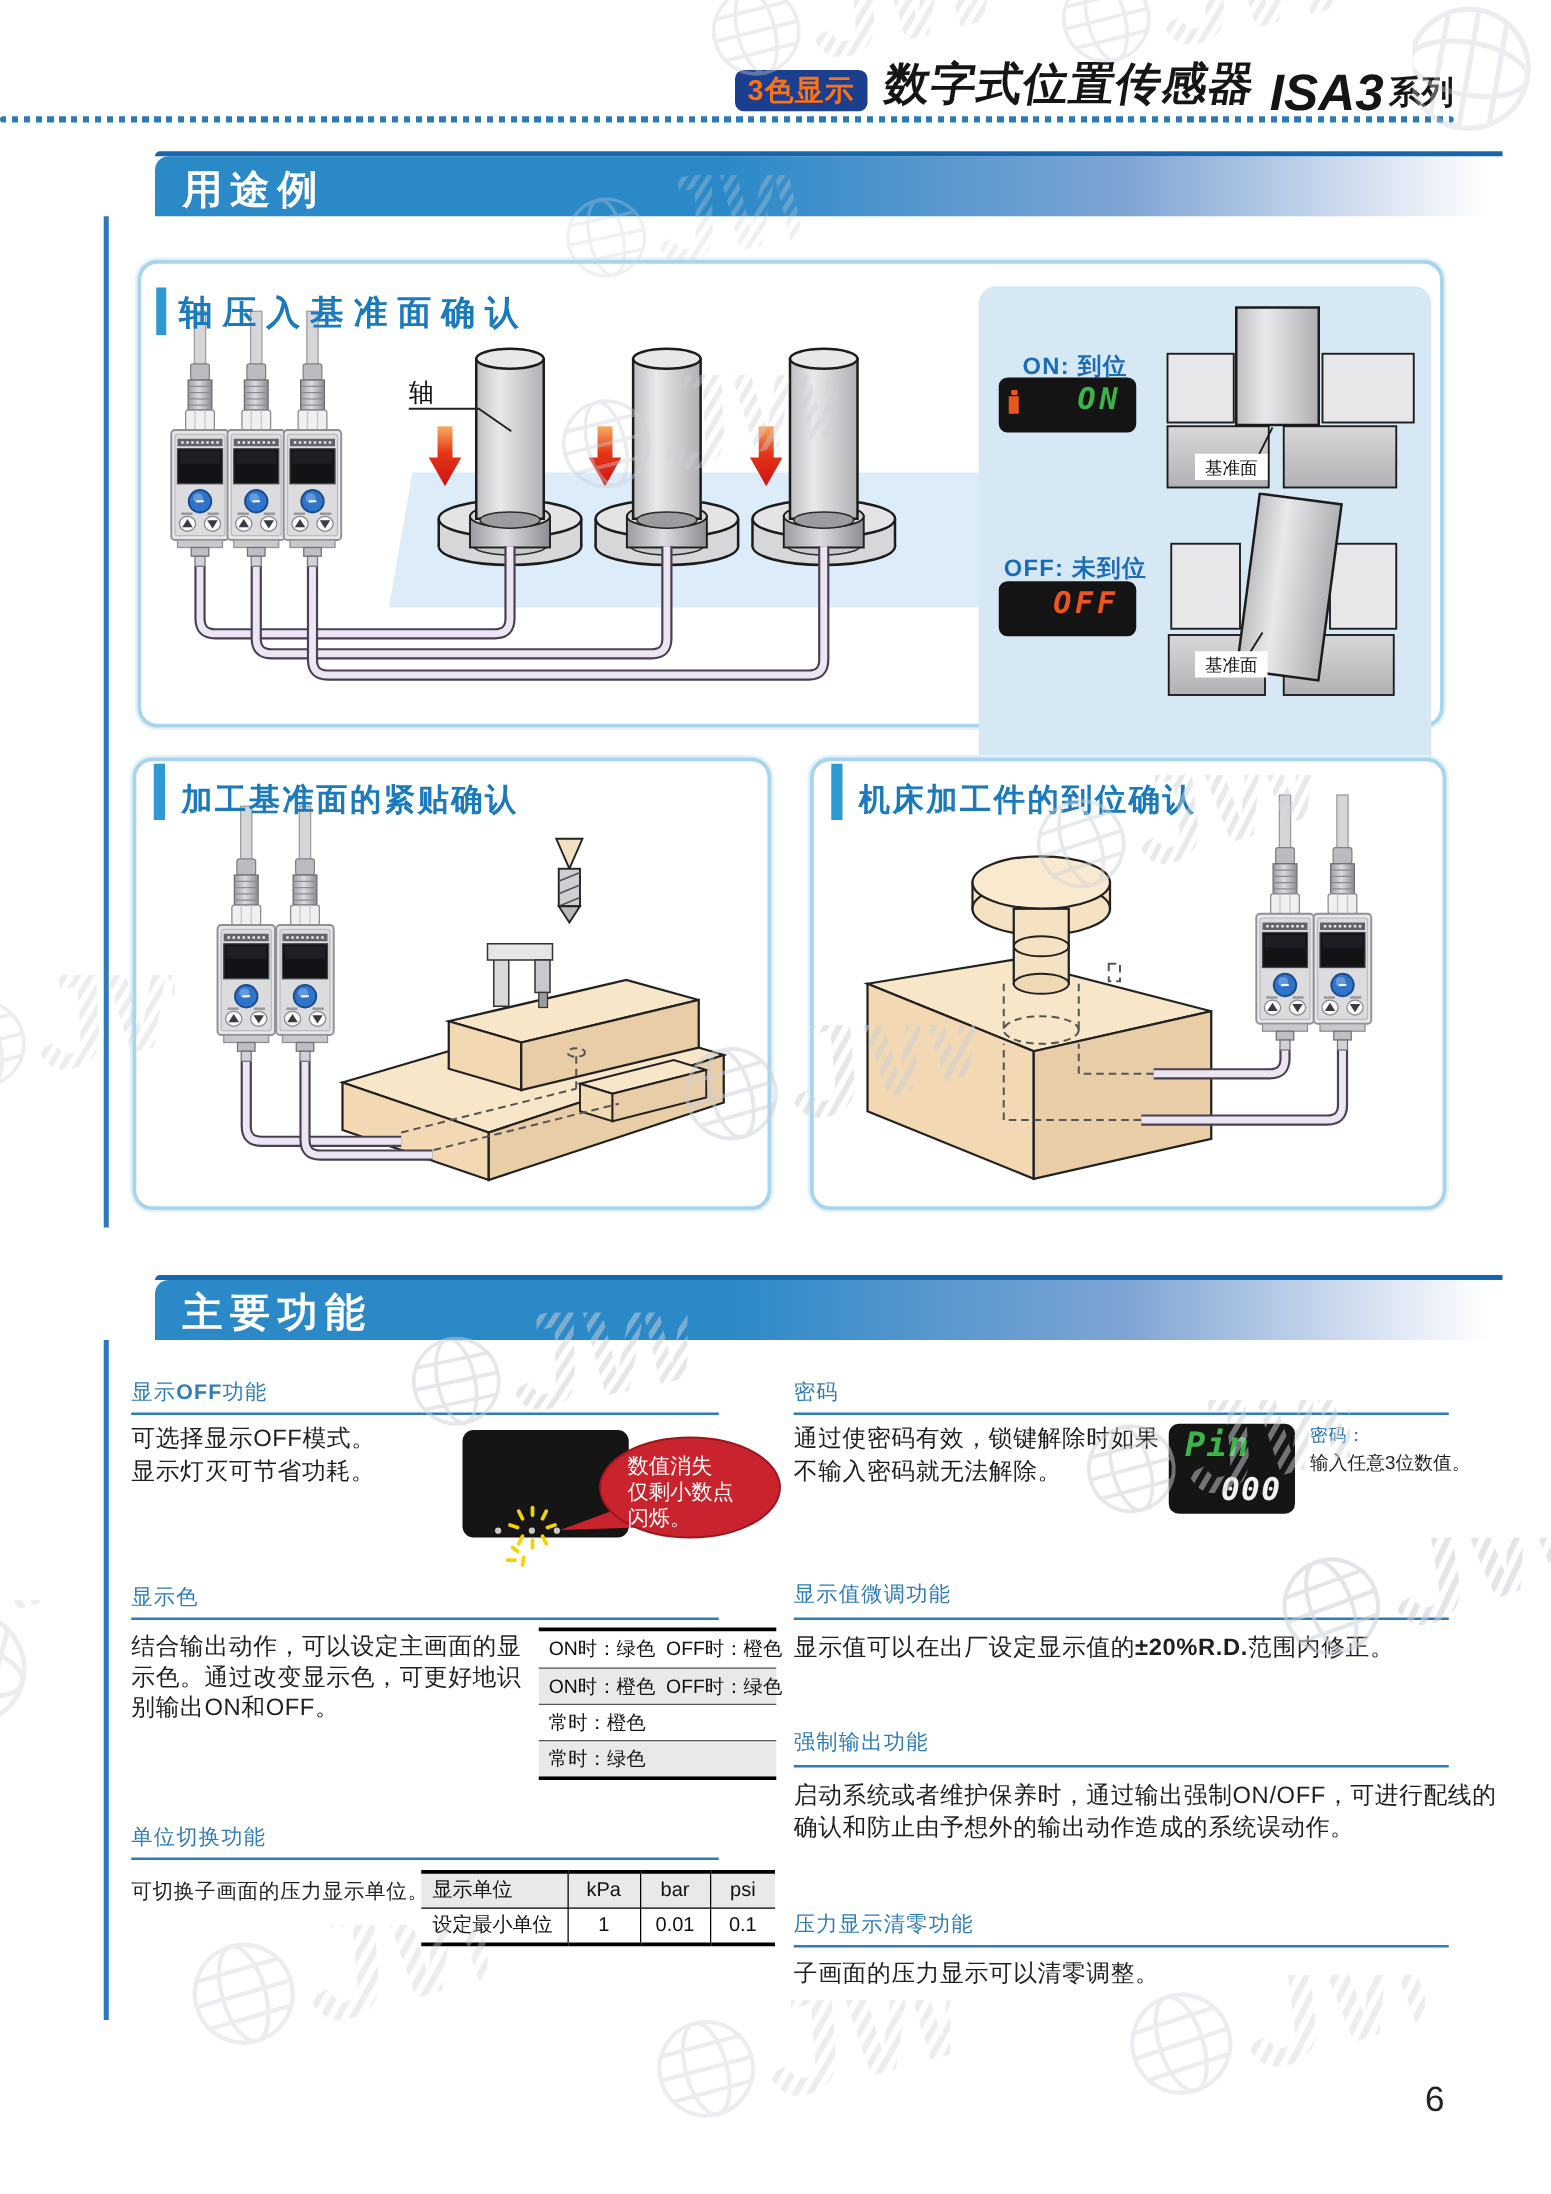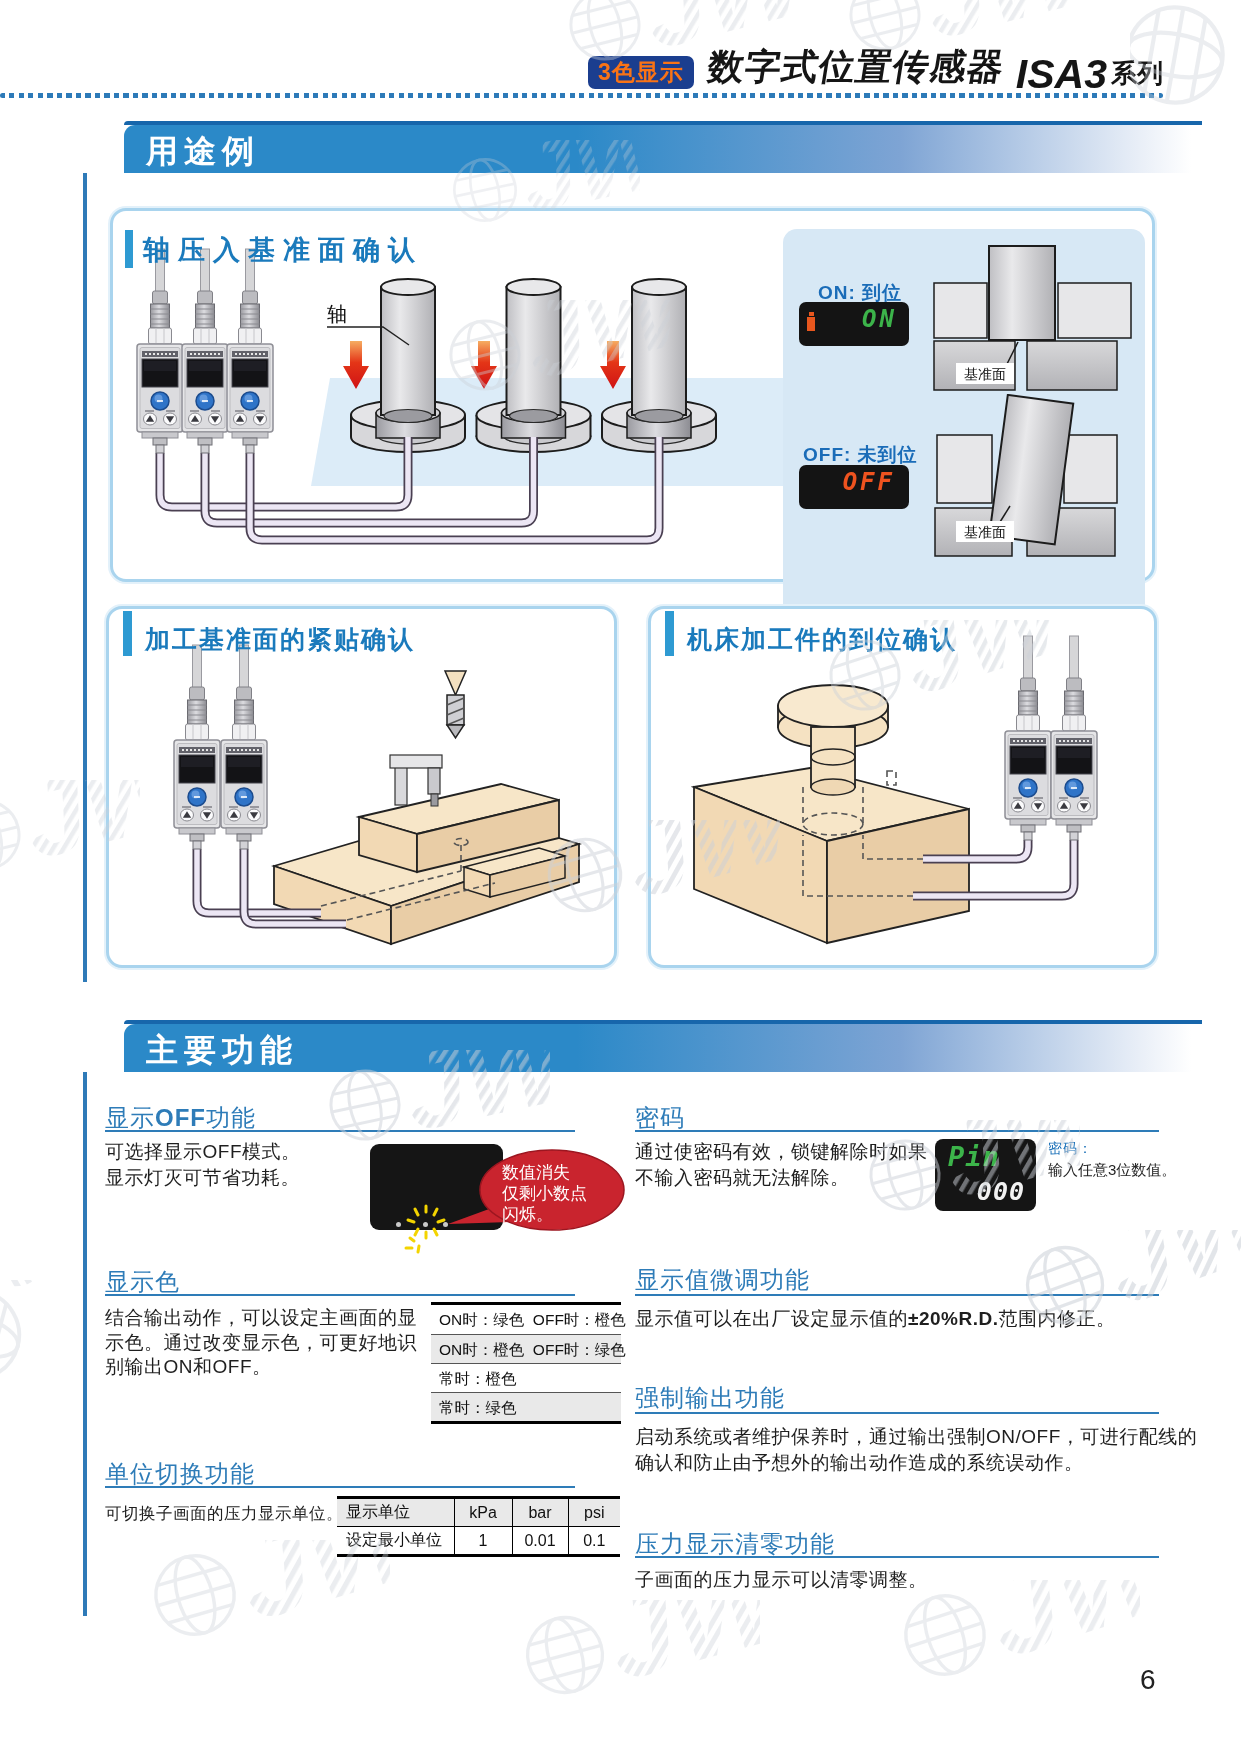--- a/index.html
+++ b/index.html
@@ -34,21 +34,21 @@
   .inner-box { position:absolute; left:670px; top:18px; width:362px; height:406px; background:#d7e8f5; border-radius:14px; }
   .io-label { position:absolute; font-size:19px; font-weight:bold; color:#1a6cb8; letter-spacing:1px; white-space:nowrap;}
   .lcd { position:absolute; width:110px; height:44px; background:#141414; border-radius:7px; }
   .lcd .seg { position:absolute; right:12px; top:3px; font-family:"DejaVu Sans Mono", monospace; font-weight:bold; font-style:italic; font-size:24px; letter-spacing:3px; }
   .lcd.on .seg { color:#3cb44a; }
   .lcd.off .seg { color:#ef531f; right:14px;}
   .lcd .flag { position:absolute; left:8px; top:15px; width:8px; height:14px; background:#e8571e; }
   .lcd .flag:after { content:""; position:absolute; left:1.5px; top:-5px; width:5px; height:4px; background:#e8571e; }
 
   
-  .fh { position:absolute; font-size:24px; color:#2e7cb8; letter-spacing:1px; white-space:nowrap;}
+  .fh { position:absolute; font-size:17px; color:#2e7cb8; letter-spacing:1px; white-space:nowrap;}
   .fh b { font-weight:bold; color:#2e7cb8; }
   .frule { position:absolute; height:2px; background:#2e7cb8; }
   .fbody { position:absolute; font-size:19px; color:#1f1f1f; letter-spacing:0.5px; line-height:26px; white-space:nowrap; }
   .fbody .ln { display:block; }
   .fbody3 { line-height:24.5px; }
 
   .lcd-dark { position:absolute; left:370px; top:1144px; width:133px; height:86px; background:#151515; border-radius:9px; }
   .dot { position:absolute; width:5px; height:5px; border-radius:50%; background:#c9c9c9; }
 
   .pin-lcd { position:absolute; left:935px; top:1139px; width:101px; height:72px; background:#151515; border-radius:8px; }

